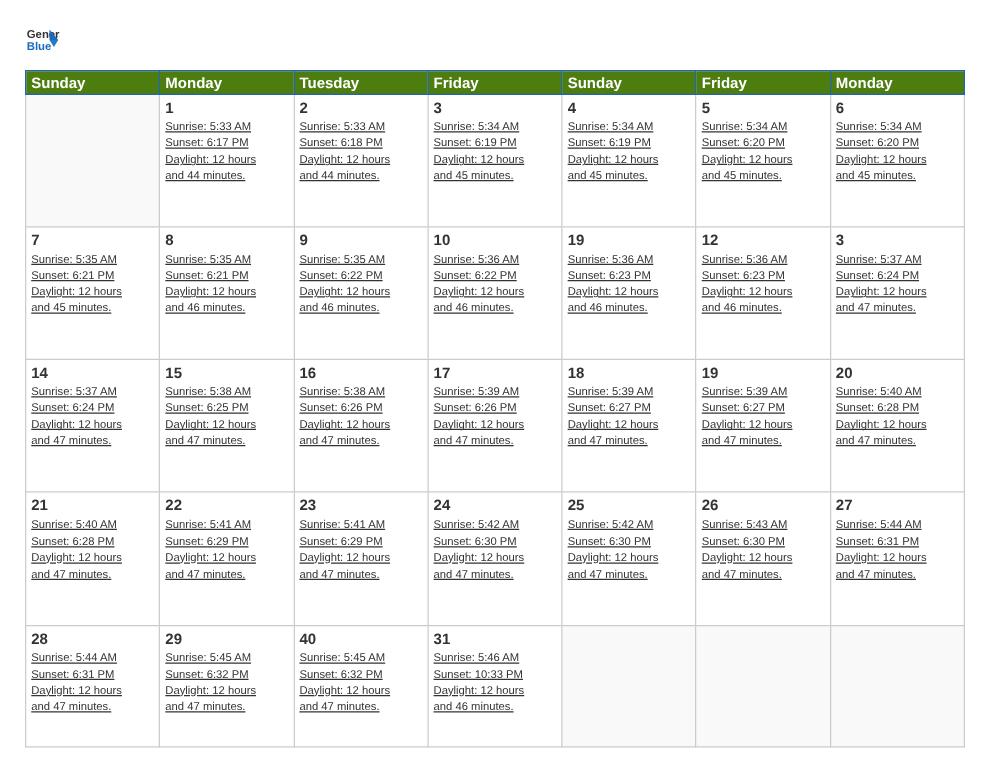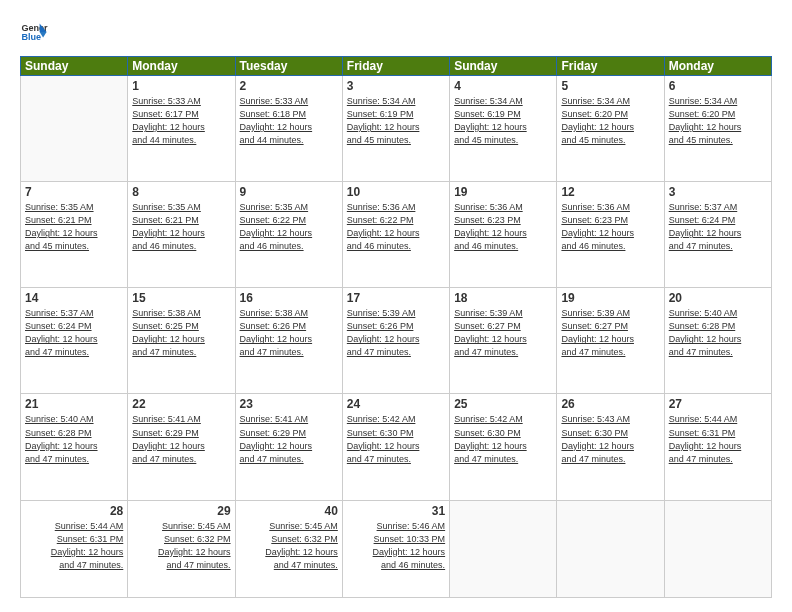--- a/index.html
+++ b/index.html
@@ -82,21 +82,20 @@
       font-size: 9px;
       color: #333;
       line-height: 1.45;
       text-decoration: underline;
     }
     .empty-cell {
       background: #f9f9f9;
     }
     tr:last-child td {
       height: 70px;
-      text-align: right;
     }
   </style>
 </head>
 <body>
 
 <div class="page">
   <div class="header">
     <div class="logo">
       <svg class="logo-icon" viewBox="0 0 40 40">
         <text x="2" y="18" font-size="13" font-weight="bold" fill="#333">General</text>

